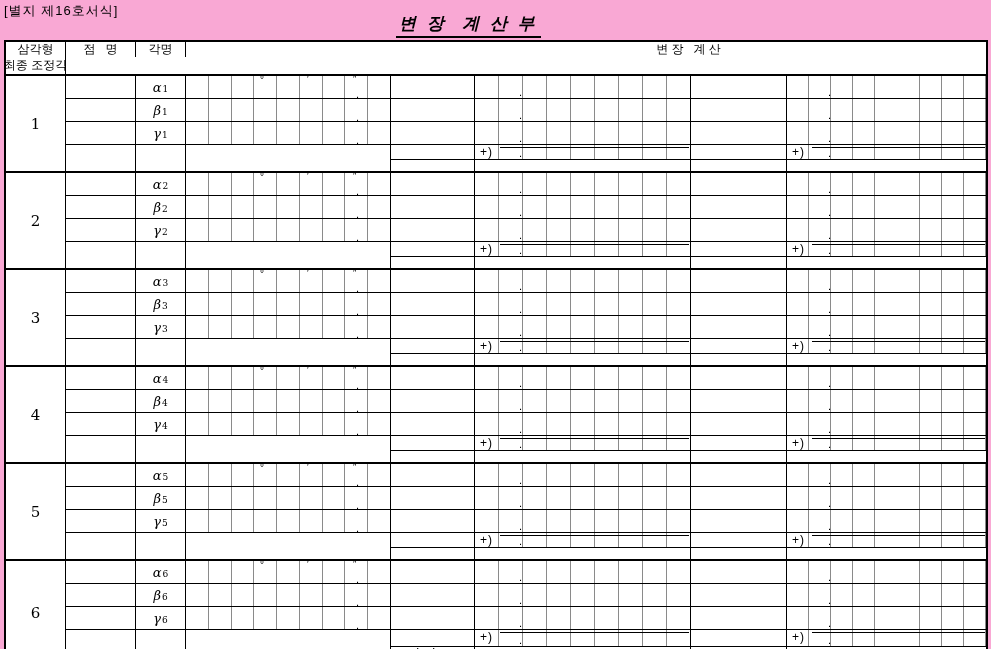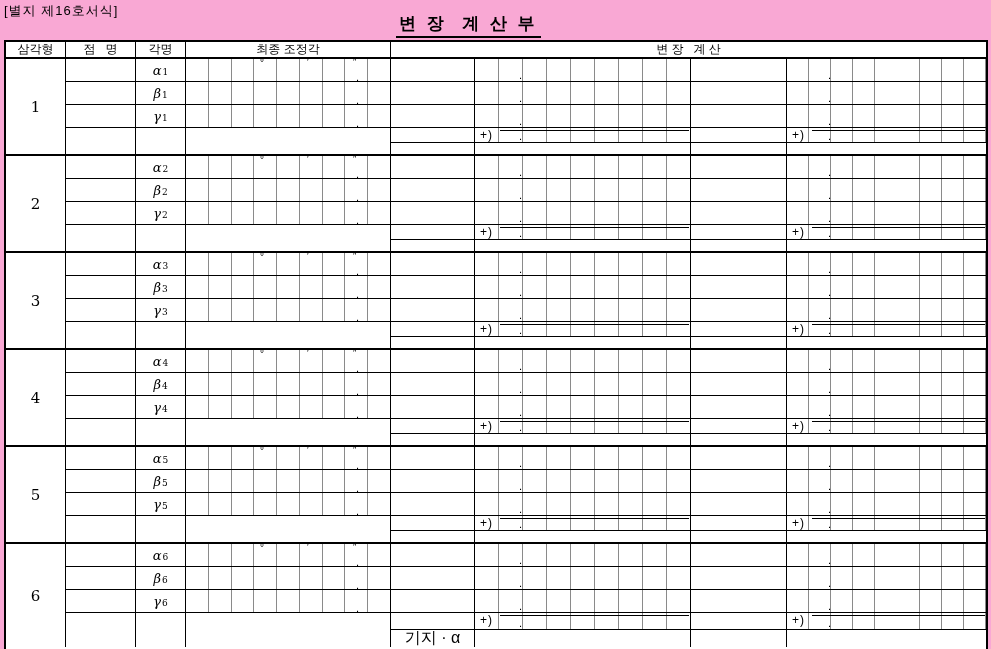--- a/index.html
+++ b/index.html
@@ -2,21 +2,21 @@
 <html><head>
 <meta charset="utf-8">
 <style>
   html,body{margin:0;padding:0;background:#fff;}
   .page{position:relative;width:991px;height:649px;background:#f9a8d4;overflow:hidden;
         font-family:"Liberation Sans", sans-serif;color:#000;}
 
   .form-label{position:absolute;left:4px;top:2px;font-size:13px;letter-spacing:1px;}
 
   .title{position:absolute;left:396px;top:12px;font-size:17px;font-weight:bold;
-         letter-spacing:3px;border-bottom:2px solid #000;padding:0 3px 1px 3px;white-space:pre;}
+         letter-spacing:3px;border-bottom:2px solid #000;padding:0 3px 1px 3px;white-space:pre;font-style:italic;}
 
   .sheet{position:absolute;left:4px;top:40px;width:984px;height:644px;
          border:2px solid #000;box-sizing:border-box;background:#fff;}
 
   
   .thead,.block{display:grid;grid-template-columns:60px 70px 50px 205px 84px 216px 96px 199px;}
 
   .thead{grid-template-rows:15px;border-bottom:2px solid #000;}
   .hc{border-right:1px solid #000;display:flex;align-items:center;justify-content:center;
       font-size:12px;white-space:pre;overflow:hidden;}
@@ -66,22 +66,22 @@
 <div class="page">
 
   <div class="form-label">[별지 제16호서식]</div>
   <div class="title">변 장  계 산 부</div>
 
   <div class="sheet">
     <div class="thead">
       <div class="hc">삼각형</div>
       <div class="hc">점   명</div>
       <div class="hc">각명</div>
+      <div class="hc span">변 장   계 산</div>
       <div class="hc">최종 조정각</div>
-      <div class="hc span">변 장   계 산</div>
     </div>
     <div id="blocks">
         <div class="block">
     <div class="cell num">1</div>
 
     <div class="cell pt r1 bb"></div>
     <div class="cell pt r2 bb"></div>
     <div class="cell pt r3 bb"></div>
     <div class="cell pt r45"></div>
 

